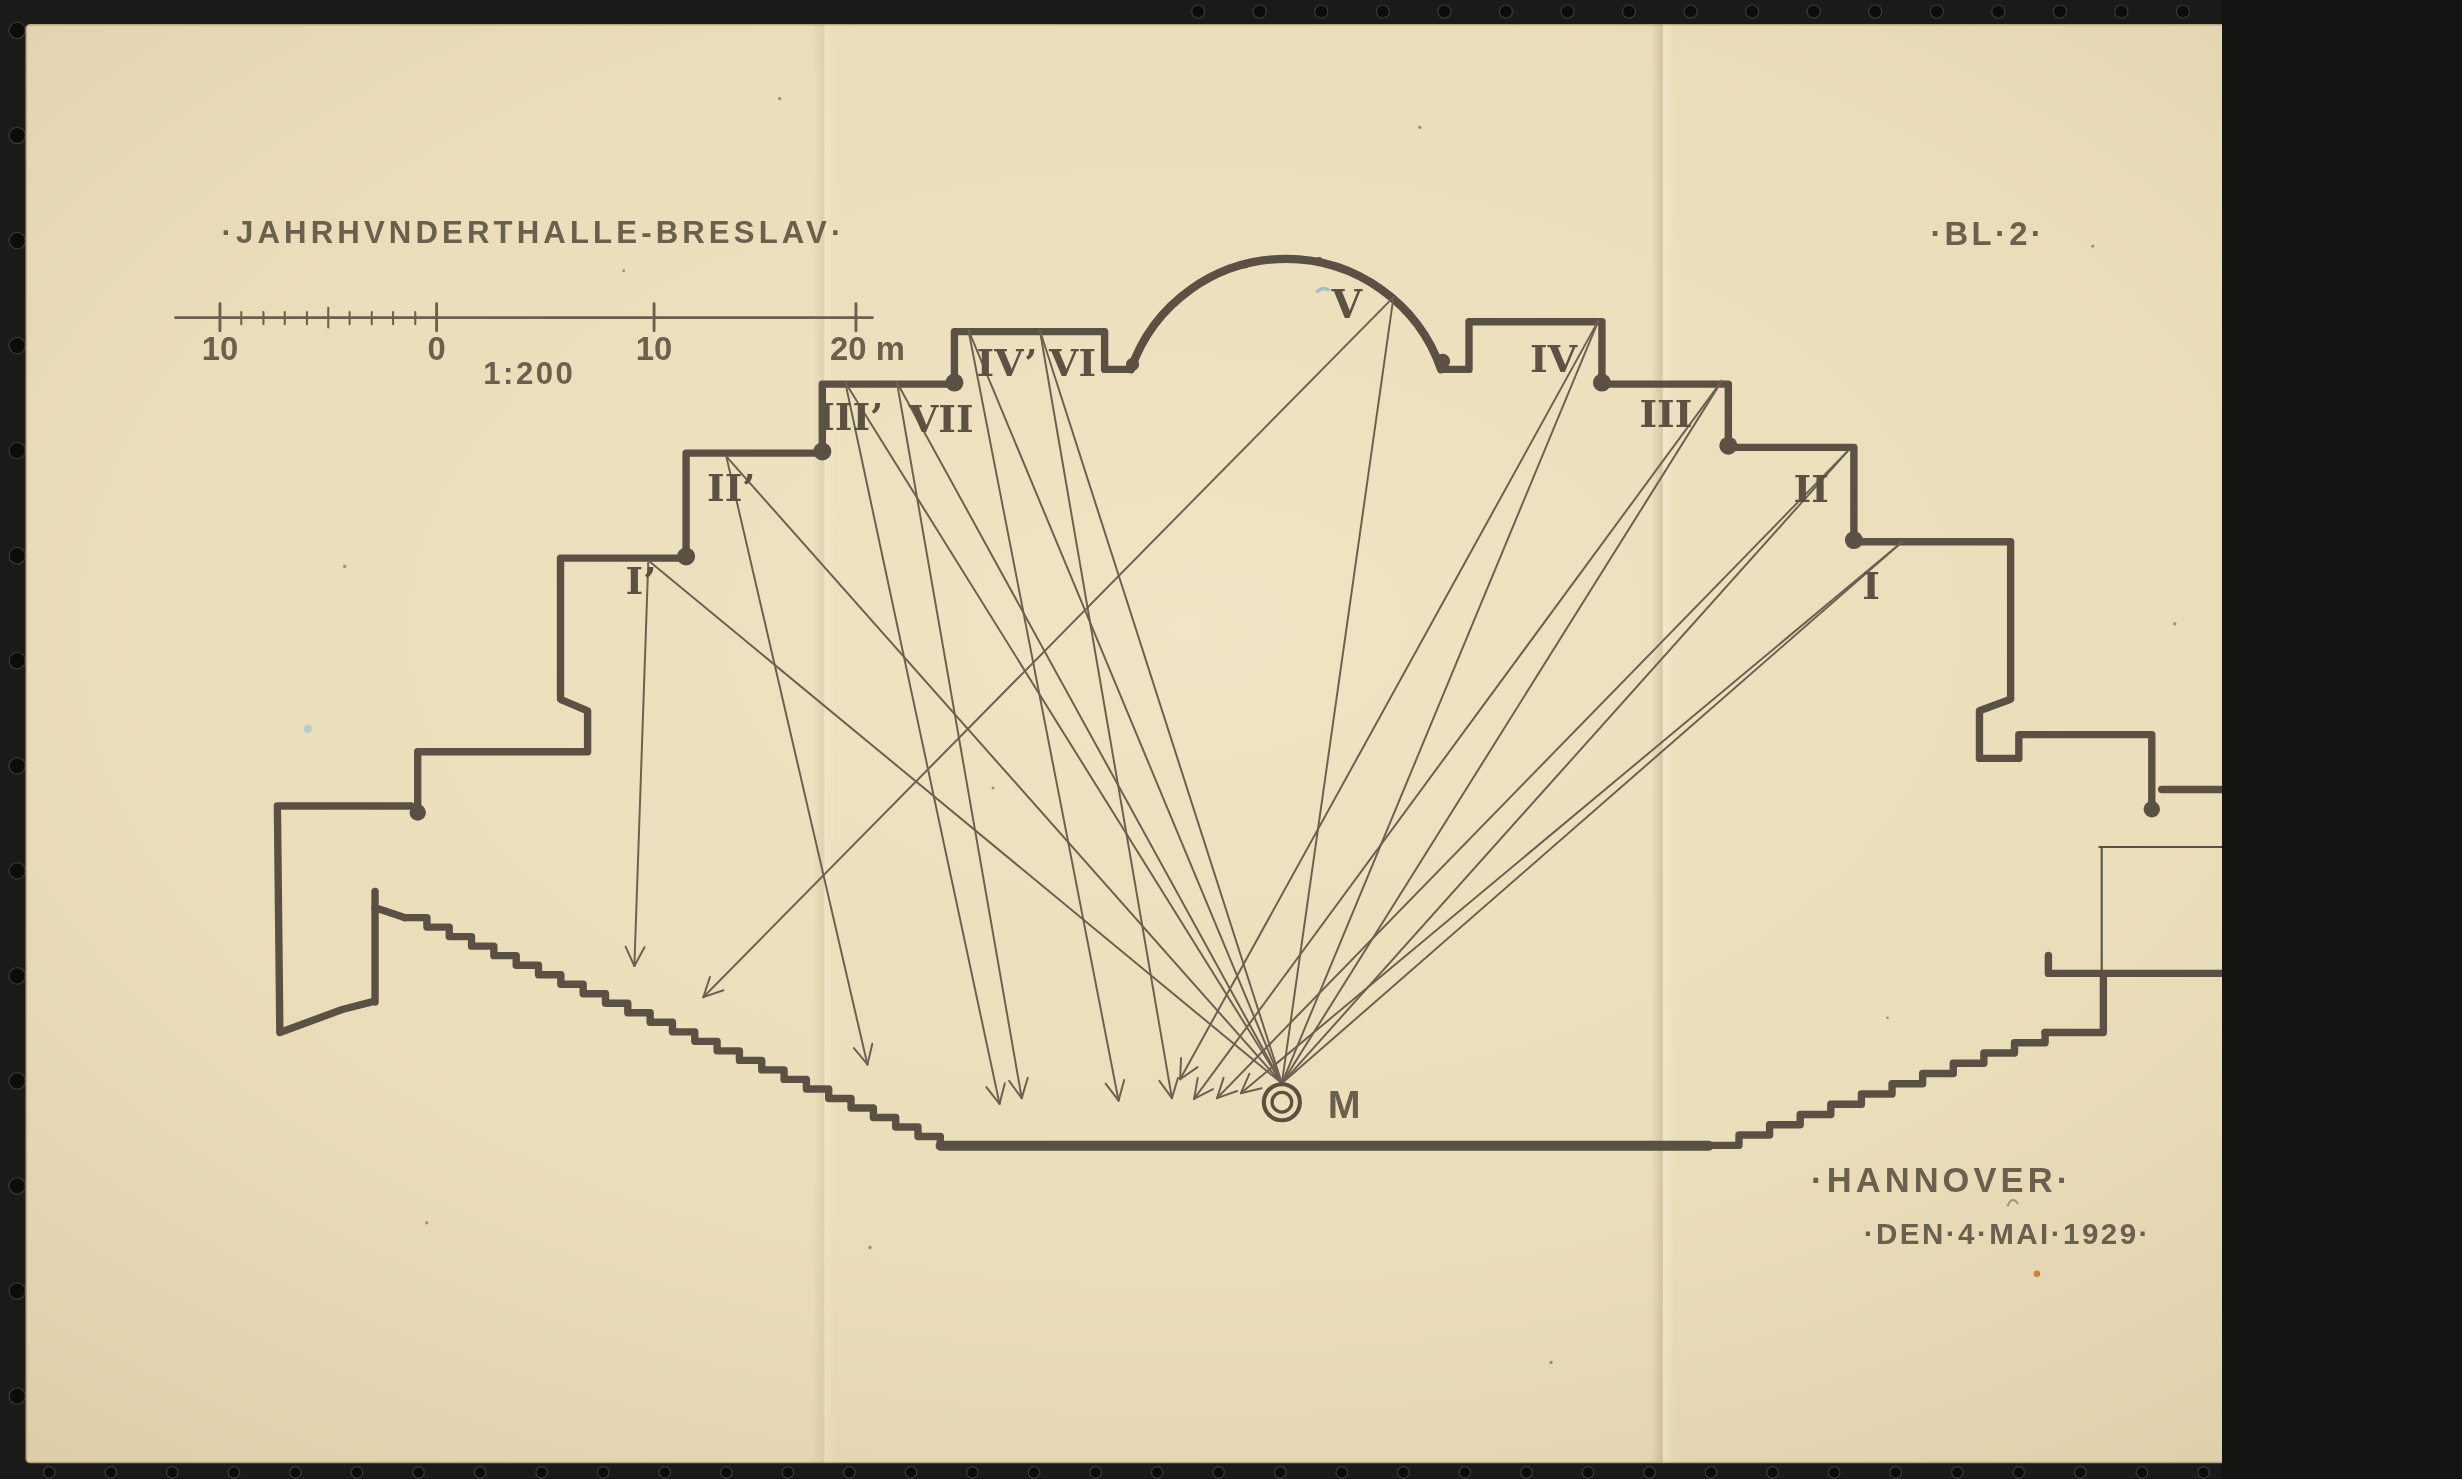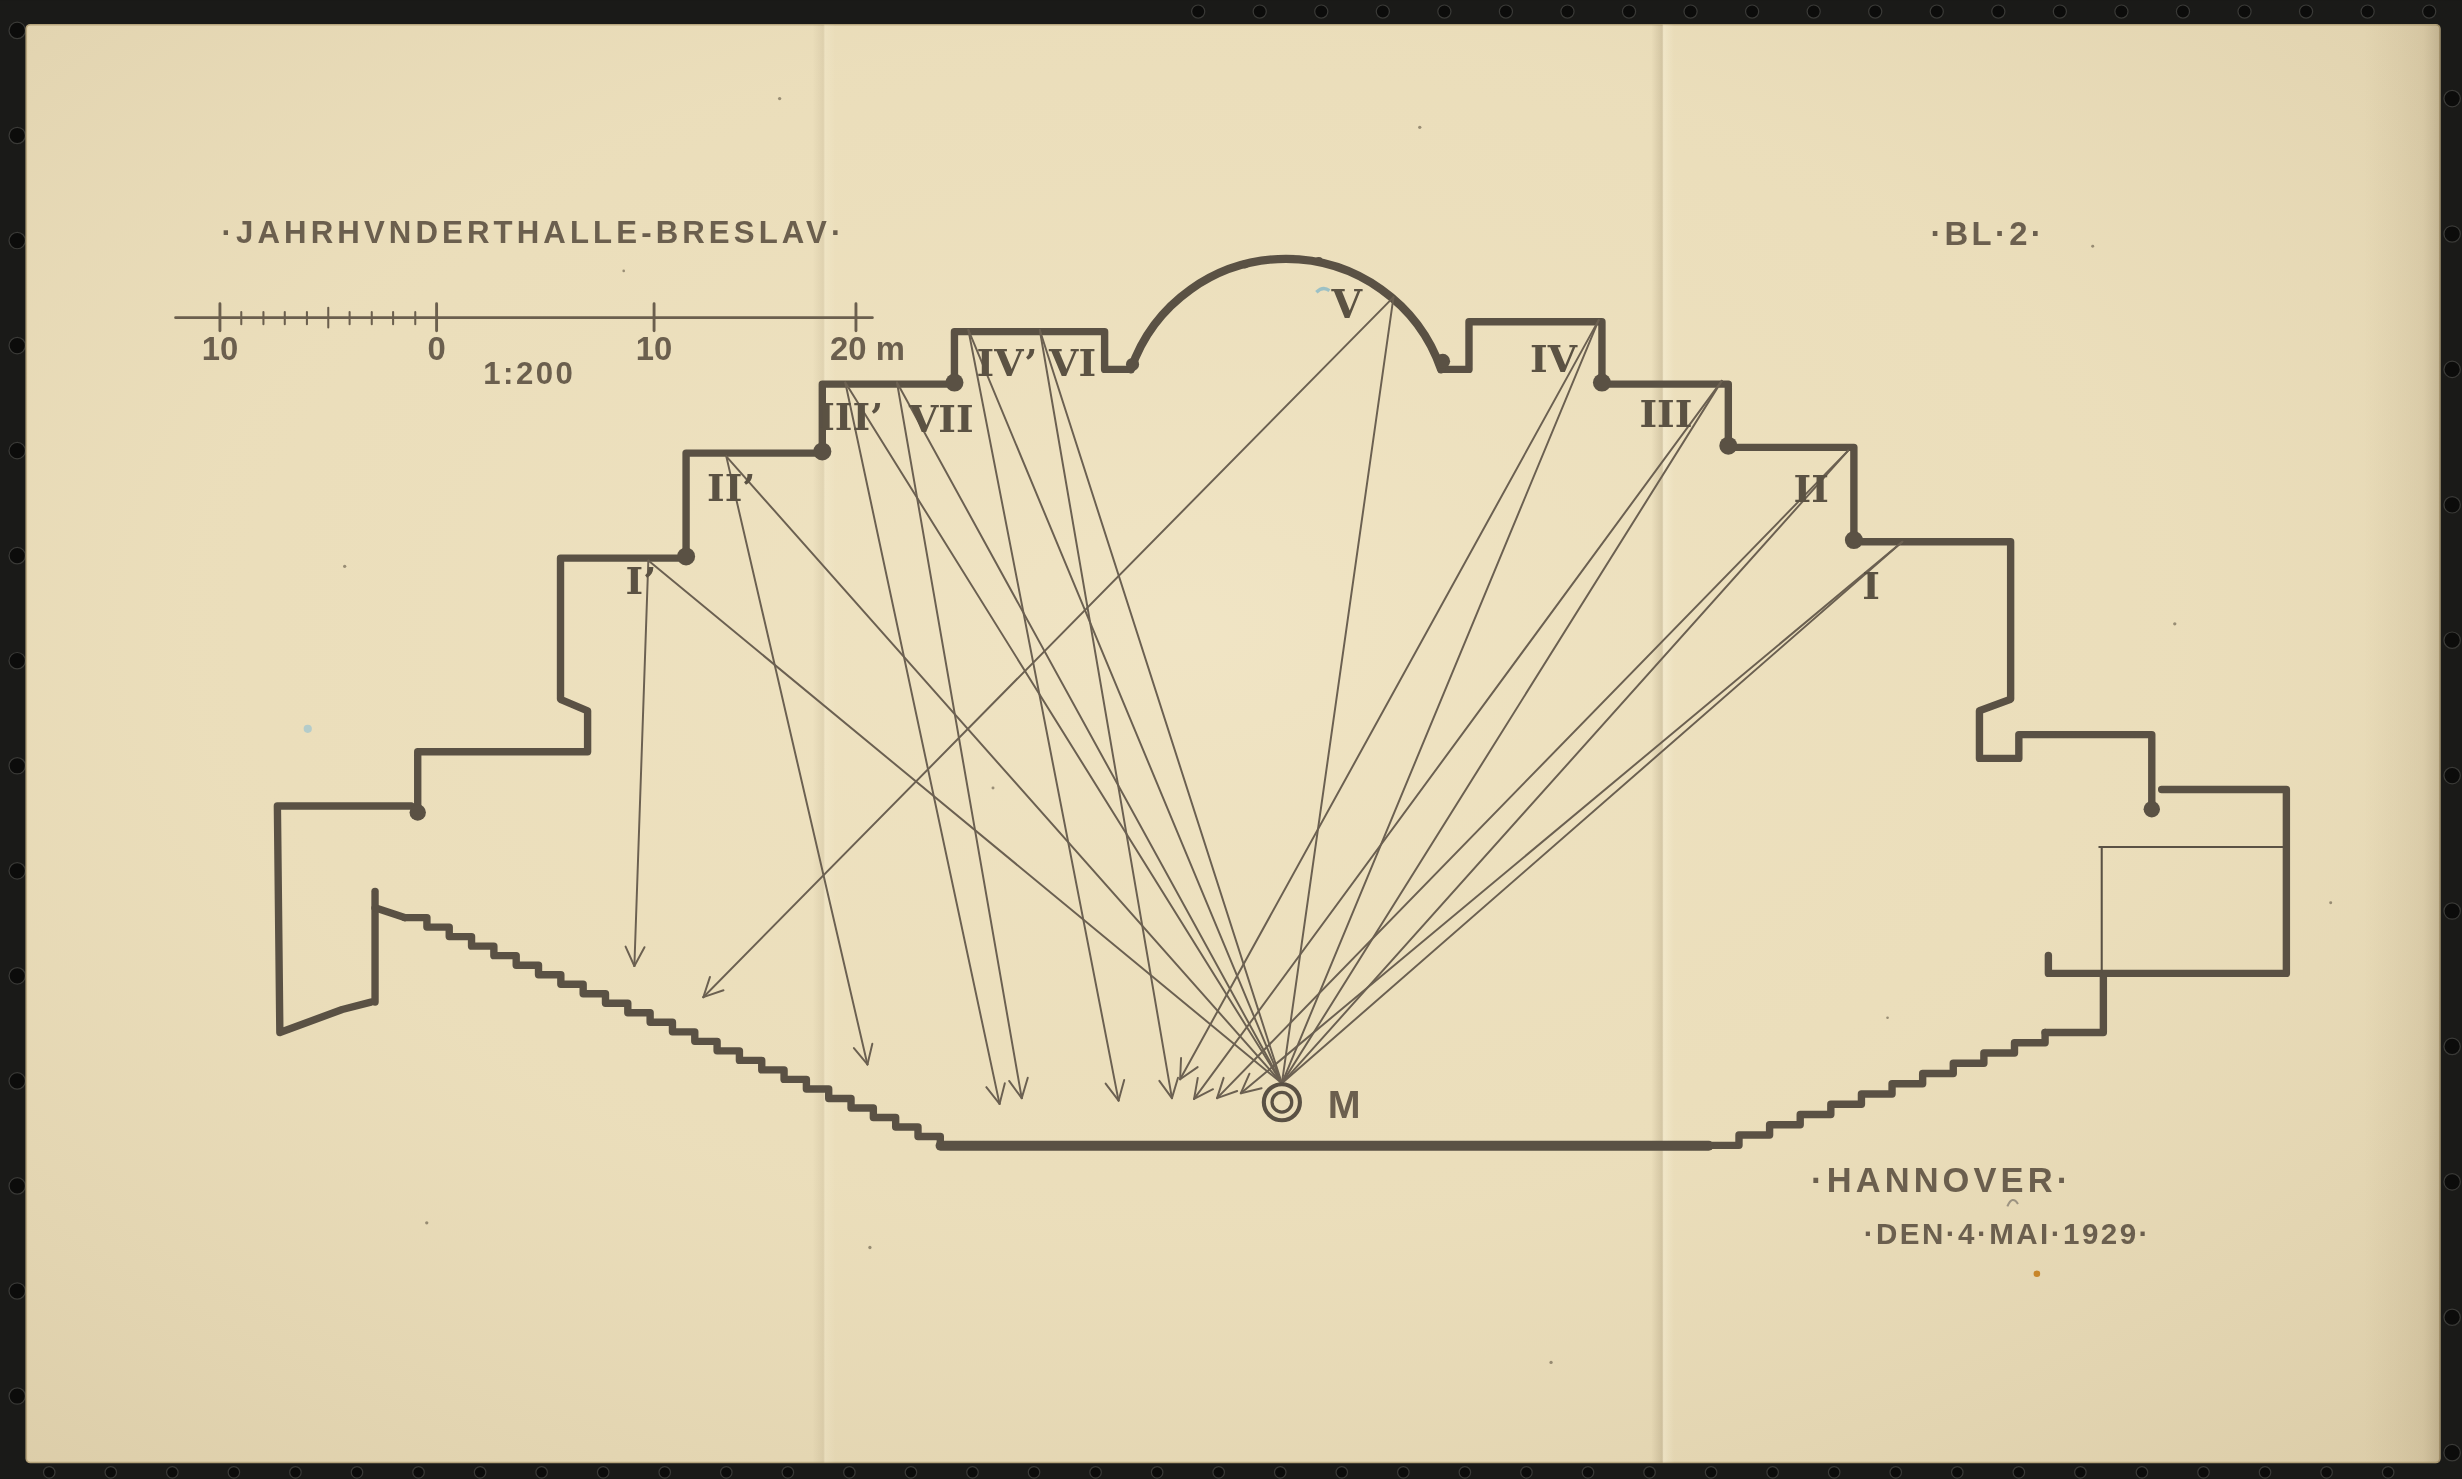--- a/index.html
+++ b/index.html
@@ -1,16 +1,16 @@
 <!DOCTYPE html>
 <html style="font-size:13px"><head>
 <meta charset="utf-8">
 <style>
   html,body{margin:0;padding:0;background:#141412;}
-  #stage{position:relative;width:2462px;height:1479px;overflow:hidden;
+  #stage{position:relative;width:2222px;height:1479px;overflow:hidden;
          font-family:"Liberation Sans",sans-serif;}
   svg{position:absolute;left:0;top:0;}
   text{user-select:none;}
   .hand{font-family:"Liberation Sans",sans-serif;font-weight:bold;fill:#6b5f4e;}
   .roman{font-family:"DejaVu Serif",serif;font-weight:bold;fill:#5b5243;}
 </style>
 </head>
 <body>
 
 <div id="stage">

